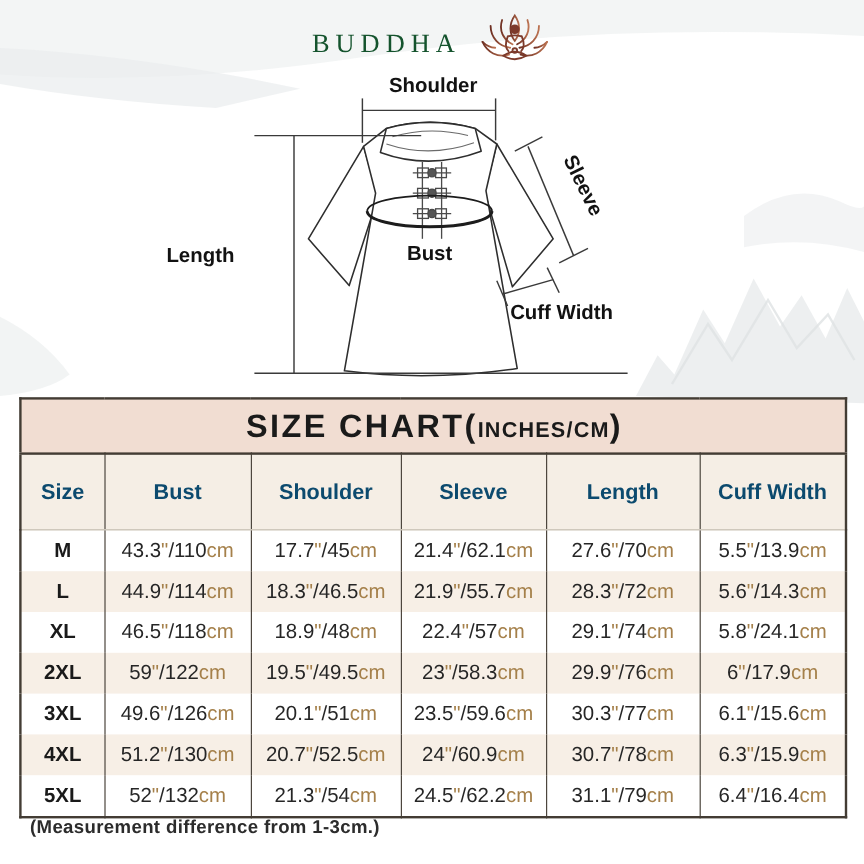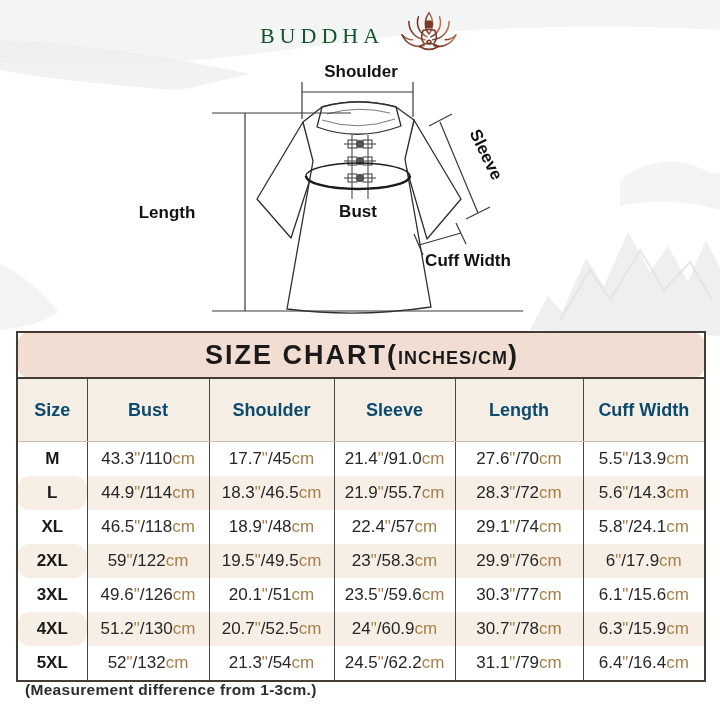--- a/index.html
+++ b/index.html
@@ -24,21 +24,21 @@
   .title-cell{height:42px;background:#f1ddd2;border-bottom:2px solid #433c34;
               text-align:center;vertical-align:middle;color:#9b7a46;font-weight:bold;}
   .title-main{font-size:27px;letter-spacing:2px;}
   .title-inner{font-size:18px;letter-spacing:1px;}
   .title-close{font-size:27px;}
   th{height:60px;background:#f5eee5;font-size:18px;font-weight:bold;color:#0c4a6e;
      border-left:1px solid #4d463e;border-bottom:1px solid #c6bfb2;vertical-align:middle;}
   th:first-child{border-left:none;}
   td{height:32px;text-align:center;vertical-align:middle;font-size:17px;color:#262626;
      border-left:1px solid #4d463e;white-space:nowrap;}
-  td:first-child{border-left:none;font-weight:bold;color:#1a1a1a;border-radius:13px;}
+  td:first-child{border-left:none;font-weight:bold;color:#1a1a1a;}
   tbody tr:nth-child(even){background:#f7efe6;}
   .unit{color:#a5804a;}
   
   .footnote{position:absolute;top:681px;left:0;width:720px;
             font-size:15.5px;font-weight:bold;color:#2c2c2c;letter-spacing:.3px;padding-left:25px;}
 </style>
 </head>
 <body>
 
 <div class="watermark">
@@ -171,21 +171,21 @@
           <th>Sleeve</th>
           <th>Length</th>
           <th>Cuff Width</th>
         </tr>
     </thead>
     <tbody id="table-body">
         <tr>
           <td>M</td>
           <td><span>43.3</span><span class="unit">"</span><span>/110</span><span class="unit">cm</span></td>
           <td><span>17.7</span><span class="unit">"</span><span>/45</span><span class="unit">cm</span></td>
-          <td><span>21.4</span><span class="unit">"</span><span>/91.0</span><span class="unit">cm</span></td>
+          <td><span>21.4</span><span class="unit">"</span><span>/62.1</span><span class="unit">cm</span></td>
           <td><span>27.6</span><span class="unit">"</span><span>/70</span><span class="unit">cm</span></td>
           <td><span>5.5</span><span class="unit">"</span><span>/13.9</span><span class="unit">cm</span></td>
         </tr>
         <tr>
           <td>L</td>
           <td><span>44.9</span><span class="unit">"</span><span>/114</span><span class="unit">cm</span></td>
           <td><span>18.3</span><span class="unit">"</span><span>/46.5</span><span class="unit">cm</span></td>
           <td><span>21.9</span><span class="unit">"</span><span>/55.7</span><span class="unit">cm</span></td>
           <td><span>28.3</span><span class="unit">"</span><span>/72</span><span class="unit">cm</span></td>
           <td><span>5.6</span><span class="unit">"</span><span>/14.3</span><span class="unit">cm</span></td>

